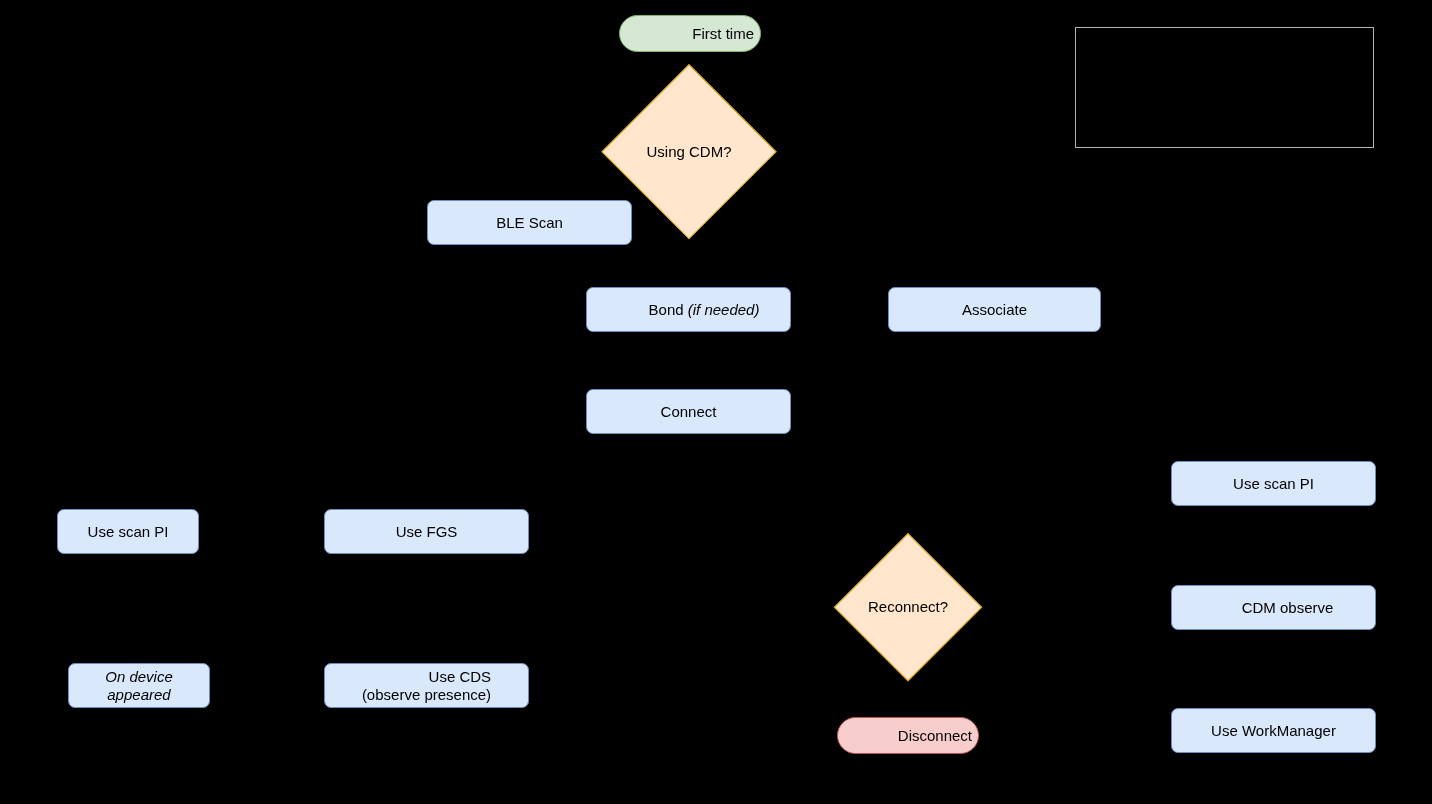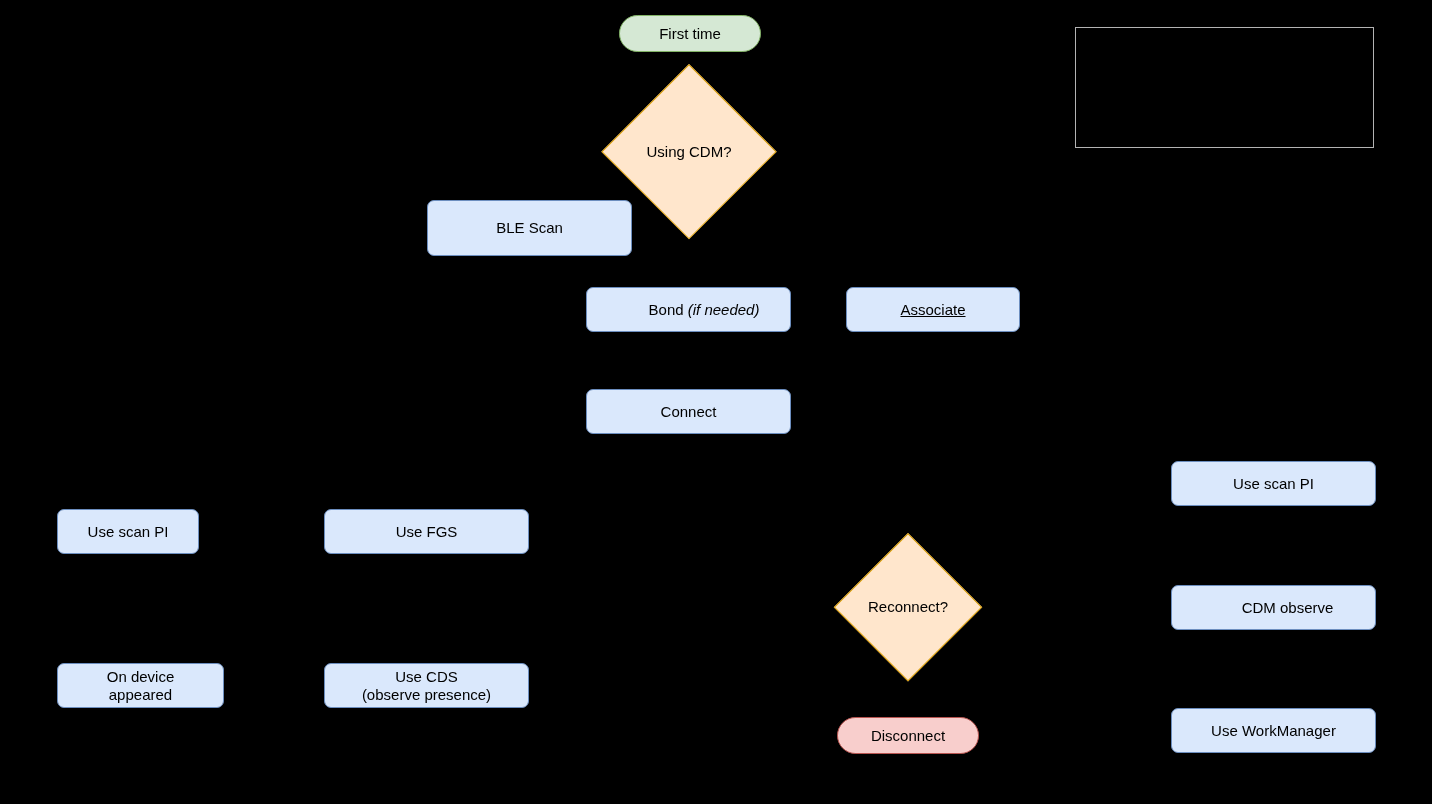--- a/index.html
+++ b/index.html
@@ -38,20 +38,21 @@
   
   .node.process {
     border-radius: 7px;
     background: #dae8fc;
     border-color: #6c8ebf;
   }
 
   
   .node.terminator {
     border-radius: 999px;
+    justify-content: flex-end;
   }
   .node.terminator.start {
     background: #d5e8d4;
     border-color: #82b366;
   }
   .node.terminator.stop {
     background: #f8cecc;
     border-color: #b85450;
   }
 
@@ -120,30 +121,30 @@
 
   <div class="node terminator start" style="left:619px; top:15px; width:142px; height:37px;">
     <span class="node-label">First time</span>
   </div>
 
   <div class="node decision" style="left:601px; top:64px; width:176px; height:176px;">
     <span class="diamond-shape"></span>
     <span class="node-label">Using CDM?</span>
   </div>
 
-  <div class="node process" style="left:427px; top:200px; width:205px; height:56px;">
+  <div class="node process" style="left:427px; top:200px; width:205px; height:45px;">
     <span class="node-label">BLE Scan</span>
   </div>
 
 
   <div class="node process" style="left:586px; top:287px; width:205px; height:45px;padding-left:31px;">
     <span class="node-label"><span>Bond </span><span class="em">(if needed)</span></span>
   </div>
 
-  <div class="node process" style="left:846px; top:287px; width:174px; height:45px;text-decoration:underline;">
+  <div class="node process" style="left:888px; top:287px; width:213px; height:45px;">
     <span class="node-label">Associate</span>
   </div>
 
   <div class="node process" style="left:586px; top:389px; width:205px; height:45px;">
     <span class="node-label">Connect</span>
   </div>
 
   <div class="node process" style="left:1171px; top:461px; width:205px; height:45px;">
     <span class="node-label">Use scan PI</span>
   </div>
@@ -159,26 +160,26 @@
 
   <div class="node decision" style="left:834px; top:533px; width:148px; height:148px;">
     <span class="diamond-shape"></span>
     <span class="node-label">Reconnect?</span>
   </div>
 
   <div class="node process" style="left:1171px; top:585px; width:205px; height:45px;padding-left:28px;">
     <span class="node-label">CDM observe</span>
   </div>
 
-  <div class="node process" style="left:57px; top:663px; width:167px; height:45px;">
+  <div class="node process" style="left:68px; top:663px; width:142px; height:45px;font-style:italic;">
     <span class="node-label">On device
 appeared</span>
   </div>
 
-  <div class="node process" style="left:324px; top:663px; width:205px; height:45px;">
+  <div class="node process" style="left:324px; top:663px; width:205px; height:45px;text-align:right;">
     <span class="node-label">Use CDS
 (observe presence)</span>
   </div>
 
   <div class="node terminator stop" style="left:837px; top:717px; width:142px; height:37px;">
     <span class="node-label">Disconnect</span>
   </div>
 
   <div class="node process" style="left:1171px; top:708px; width:205px; height:45px;">
     <span class="node-label">Use WorkManager</span>

